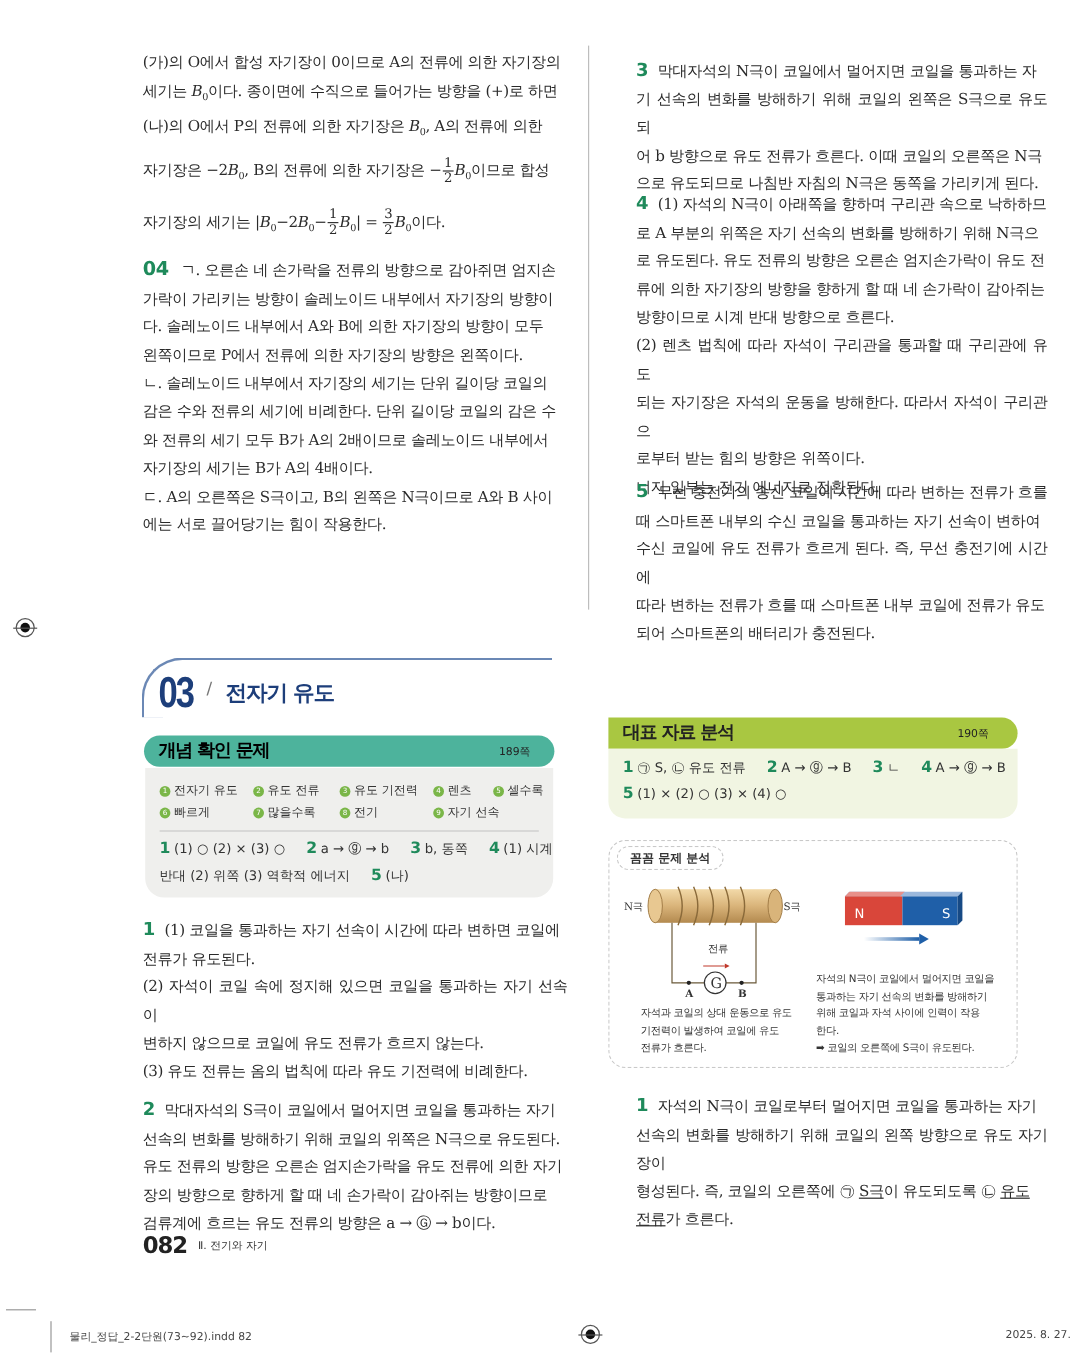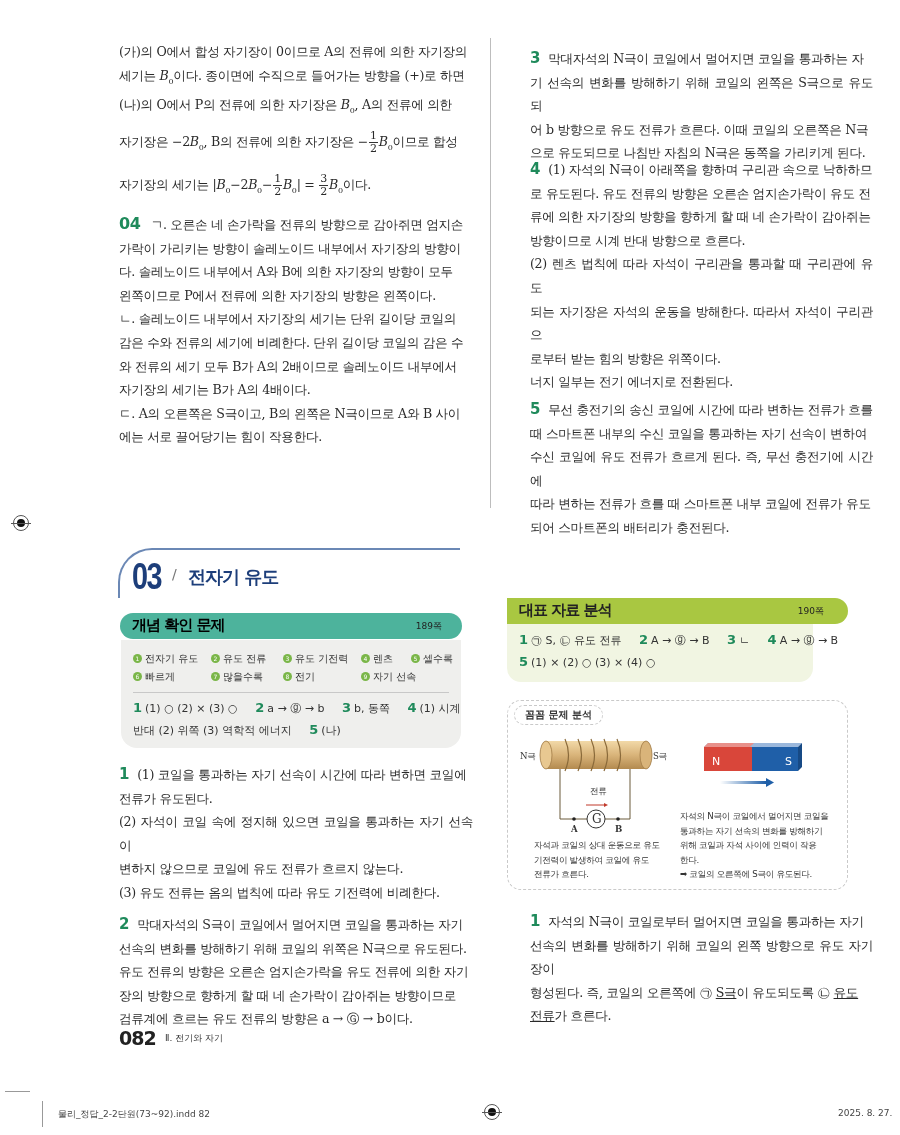--- a/index.html
+++ b/index.html
@@ -38,21 +38,21 @@
   .kw { position: absolute; white-space: nowrap; }
   .kw .dot { display: inline-block; width: 9px; height: 9px; border-radius: 50%; background: #7ab648; color: #fff; font-size: 6px; text-align: center; line-height: 9px; margin-right: 3px; vertical-align: 1px; }
   .concept-hr { position: absolute; left: 12px; right: 12px; top: 52px; height: 1px; background: #c8c8c8; }
   .ans-line { position: absolute; left: 12px; font-family: "DejaVu Sans", sans-serif; font-size: 11px; color: #333; white-space: nowrap; }
   .ans-num { color: #1f8a5b; font-weight: bold; font-size: 13px; margin-right: 3px; }
 
   
   .bar-lime { position: absolute; left: 507px; top: 598px; width: 341px; height: 26px; background: #a9c741; border-radius: 0 14px 14px 0; text-align: center; }
   .bar-lime .title { position: absolute; left: 12px; top: 3px; font-family: "DejaVu Sans", sans-serif; font-weight: bold; font-size: 15px; color: #222; letter-spacing: -1px; }
   .bar-lime .page { position: absolute; right: 24px; top: 7px; font-family: "DejaVu Sans", sans-serif; font-size: 9px; color: #222; }
-  .lime-box { position: absolute; left: 507px; top: 624px; width: 306px; height: 58px; background: #f1f5e2; border-radius: 0 0 14px 14px; text-align: center; }
+  .lime-box { position: absolute; left: 507px; top: 624px; width: 341px; height: 58px; background: #f1f5e2; border-radius: 0 0 14px 14px; text-align: center; }
 
   
   .diag-box { position: absolute; left: 507px; top: 700px; width: 341px; height: 190px; border: 1.5px dashed #c9c9c9; border-radius: 14px; }
   .diag-label { position: absolute; left: 6px; top: 4px; padding: 2px 10px; border: 1px dashed #c9c9c9; border-radius: 10px; font-family: "DejaVu Sans", sans-serif; font-weight: bold; font-size: 10px; color: #333; background: #fff; }
   .diag-txt { position: absolute; font-family: "DejaVu Sans", sans-serif; font-size: 8.6px; line-height: 14.5px; color: #333; letter-spacing: -0.3px; }
 
   .footer-num { position: absolute; left: 119px; top: 1027px; font-family: "DejaVu Sans", sans-serif; font-weight: bold; font-size: 19px; color: #222; letter-spacing: -1px; }
   .footer-chap { position: absolute; left: 165px; top: 1032px; font-family: "DejaVu Sans", sans-serif; font-size: 9px; color: #333; }
   .slug { position: absolute; top: 1108px; font-family: "DejaVu Sans", sans-serif; font-size: 9px; color: #444; }
   .u { text-decoration: underline; }
@@ -88,20 +88,21 @@
 
 <div class="col right para" style="top:47px;">
   <div><span class="num">3</span><span>막대자석의 N극이 코일에서 멀어지면 코일을 통과하는 자</span></div>
   <div>기 선속의 변화를 방해하기 위해 코일의 왼쪽은 S극으로 유도되</div>
   <div>어 b 방향으로 유도 전류가 흐른다. 이때 코일의 오른쪽은 N극</div>
   <div>으로 유도되므로 나침반 자침의 N극은 동쪽을 가리키게 된다.</div>
 </div>
 
 <div class="col right para" style="top:158px;">
   <div><span class="num">4</span><span>(1) 자석의 N극이 아래쪽을 향하며 구리관 속으로 낙하하므</span></div>
+  <div>로 A 부분의 위쪽은 자기 선속의 변화를 방해하기 위해 N극으</div>
   <div>로 유도된다. 유도 전류의 방향은 오른손 엄지손가락이 유도 전</div>
   <div>류에 의한 자기장의 방향을 향하게 할 때 네 손가락이 감아쥐는</div>
   <div>방향이므로 시계 반대 방향으로 흐른다.</div>
   <div>(2) 렌츠 법칙에 따라 자석이 구리관을 통과할 때 구리관에 유도</div>
   <div>되는 자기장은 자석의 운동을 방해한다. 따라서 자석이 구리관으</div>
   <div>로부터 받는 힘의 방향은 위쪽이다.</div>
   <div>너지 일부는 전기 에너지로 전환된다.</div>
 </div>
 
 <div class="col right para" style="top:398px;">

